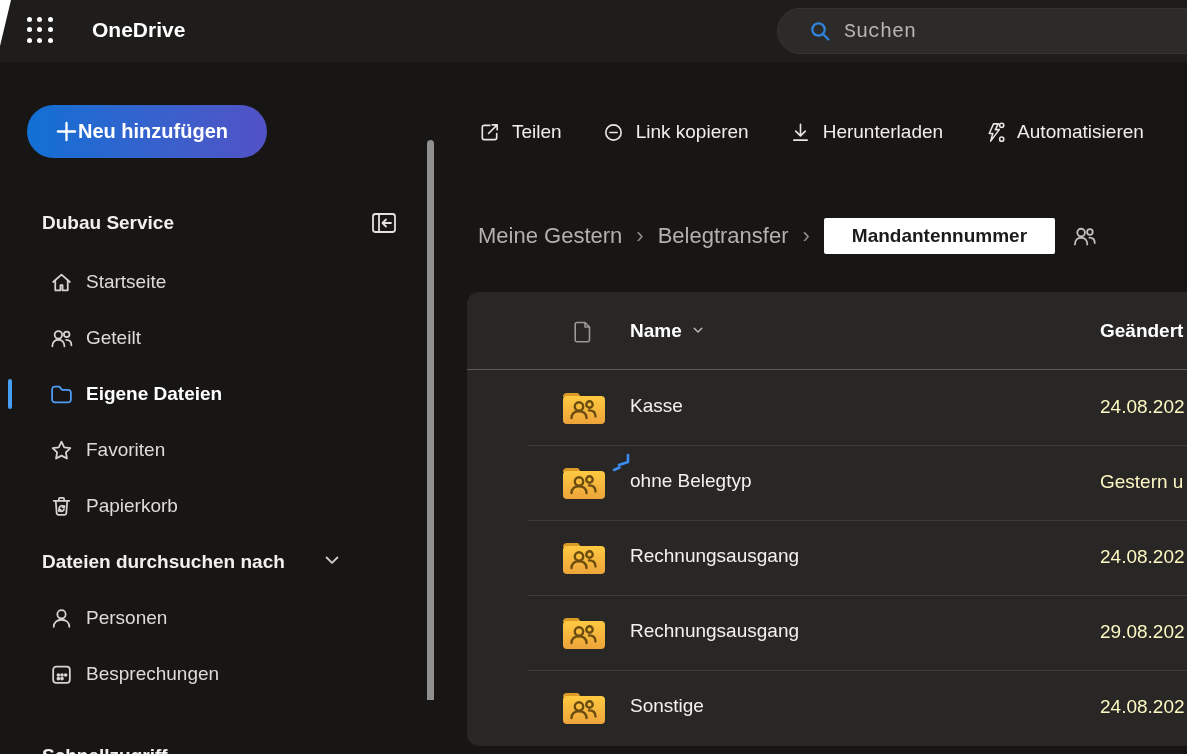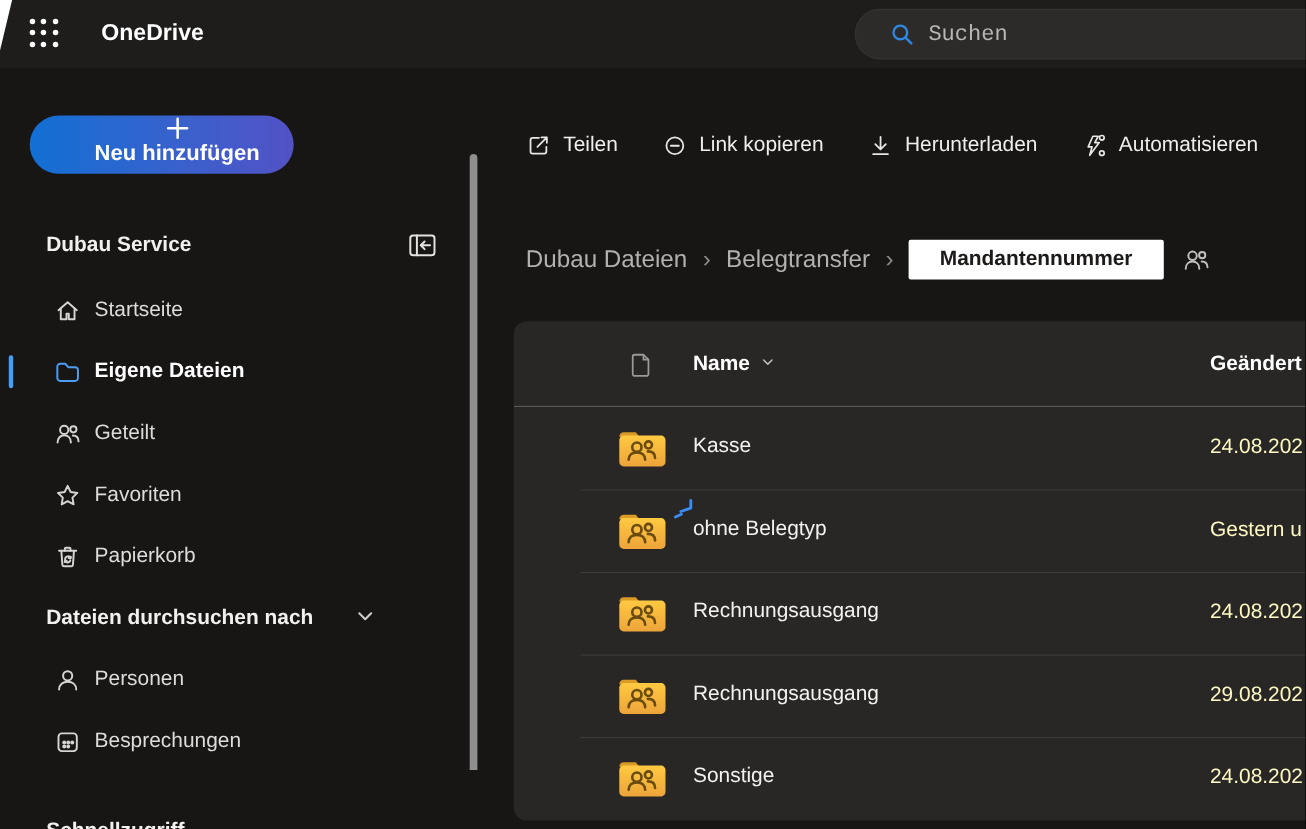--- a/index.html
+++ b/index.html
@@ -22,21 +22,21 @@
     background:#2d2b2a; border:1px solid #353331; border-radius:23px; display:flex; align-items:center; }
   .searchbox svg { margin-left:30px; flex:0 0 auto; }
   .searchbox input { background:transparent; border:none; outline:none; color:#c8c6c3;
     font-size:20px; margin-left:12px; width:300px; font-family:Liberation Mono, monospace; }
   .searchbox input::placeholder { color:#b9b7b4; opacity:1; }
   
   .sidebar { position:absolute; top:62px; left:0; bottom:0; width:436px; overflow:hidden; }
   .new-btn { position:absolute; left:27px; top:43px; width:240px; height:53px; border:none;
     border-radius:27px; display:flex; align-items:center; padding-left:28px;
     background:linear-gradient(90deg,#1270d4 0%,#3b60cc 60%,#5252c5 100%);
-    color:#fff; font-size:20px; font-weight:700; cursor:pointer; font-family:inherit;flex-direction:column; }
+    color:#fff; font-size:20px; font-weight:700; cursor:pointer; font-family:inherit; }
   .lib-row { position:absolute; left:0; top:148px; width:100%; height:32px; }
   .lib-name { position:absolute; left:42px; top:2px; font-size:19px; font-weight:700; color:#f2f0ee; }
   .collapse-btn { position:absolute; right:38px; top:0; width:28px; height:26px; background:none;
     border:none; cursor:pointer; color:#e4e2df; }
   .nav { position:absolute; left:0; top:192px; width:100%; }
   .nav-item { position:relative; height:56px; display:flex; align-items:center; cursor:pointer; }
   .nav-item .nicon { position:absolute; left:48px; width:26px; height:26px; color:#d6d4d1;
     display:flex; align-items:center; justify-content:center; }
   .nav-item .nlabel { position:absolute; left:86px; font-size:19px; color:#dedcd9; }
   .nav-item.selected .nlabel { color:#ffffff; font-weight:700; }
@@ -147,39 +147,39 @@
     <div class="nav">
       <div class="nav-item">
         <span class="nicon">
           <svg width="25" height="25" viewBox="0 0 24 24" fill="none" stroke="currentColor" stroke-width="1.7" stroke-linecap="round" stroke-linejoin="round">
             <path d="M4 11.5 L12 4.5 L20 11.5"></path>
               <path d="M6 10 v9.5 h5 v-5 h2 v5 h5 V10"></path>
           </svg>
         </span>
         <span class="nlabel">Startseite</span>
       </div>
-      <div class="nav-item selected">
-        <span class="sel-bar"></span>
-        <span class="nicon">
-          <svg width="25" height="25" viewBox="0 0 24 24" fill="none" stroke="currentColor" stroke-width="1.7" stroke-linecap="round" stroke-linejoin="round">
-            <path d="M3 7 a2.5 2.5 0 0 1 2.5-2.5 h4.5 l2.5 3 h6 A2.5 2.5 0 0 1 21 10 v7 a2.5 2.5 0 0 1-2.5 2.5 h-13 A2.5 2.5 0 0 1 3 17 z"></path>
-          </svg>
-        </span>
-        <span class="nlabel">Eigene Dateien</span>
-      </div>
       <div class="nav-item">
         <span class="nicon">
           <svg width="25" height="25" viewBox="0 0 24 24" fill="none" stroke="currentColor" stroke-width="1.7" stroke-linecap="round">
             <circle cx="9" cy="8.5" r="3.6"></circle>
               <path d="M3.2 19.5 c0-4 2.6-6.3 5.8-6.3 s5.8 2.3 5.8 6.3"></path>
             <circle cx="17" cy="8" r="2.7"></circle>
               <path d="M16.5 13.4 c3.2 0 5 2 5 5.1"></path>
           </svg>
         </span>
         <span class="nlabel">Geteilt</span>
+      </div>
+      <div class="nav-item selected">
+        <span class="sel-bar"></span>
+        <span class="nicon">
+          <svg width="25" height="25" viewBox="0 0 24 24" fill="none" stroke="currentColor" stroke-width="1.7" stroke-linecap="round" stroke-linejoin="round">
+            <path d="M3 7 a2.5 2.5 0 0 1 2.5-2.5 h4.5 l2.5 3 h6 A2.5 2.5 0 0 1 21 10 v7 a2.5 2.5 0 0 1-2.5 2.5 h-13 A2.5 2.5 0 0 1 3 17 z"></path>
+          </svg>
+        </span>
+        <span class="nlabel">Eigene Dateien</span>
       </div>
       <div class="nav-item">
         <span class="nicon">
           <svg width="25" height="25" viewBox="0 0 24 24" fill="none" stroke="currentColor" stroke-width="1.7" stroke-linejoin="round">
             <path d="M12 3.5 l2.6 5.4 5.9 .8 -4.3 4.1 1 5.9 L12 16.9 6.8 19.7 l1-5.9 L3.5 9.7 l5.9-.8 z"></path>
           </svg>
         </span>
         <span class="nlabel">Favoriten</span>
       </div>
       <div class="nav-item">
@@ -261,21 +261,21 @@
         <svg width="23" height="23" viewBox="0 0 24 24" fill="none" stroke="currentColor" stroke-width="1.6" stroke-linecap="round" stroke-linejoin="round">
           <path d="M11 3 H16 l-3.2 6 H17 L8 21 l2.2-8 H6.5 z"></path>
           <circle cx="19.5" cy="4.5" r="2.2"></circle>
             <circle cx="19.5" cy="19" r="2.2"></circle>
         </svg>
         <span class="tlabel">Automatisieren</span>
       </div>
     </div>
 
     <div class="breadcrumb">
-      <span class="crumb">Dubau Dateien</span>
+      <span class="crumb">Meine Gestern</span>
       <span class="crumb-sep">›</span>
       <span class="crumb">Belegtransfer</span>
       <span class="crumb-sep">›</span>
       <span class="crumb-current">Mandantennummer</span>
       <span class="crumb-people">
         <svg width="27" height="27" viewBox="0 0 24 24" fill="none" stroke="currentColor" stroke-width="1.6" stroke-linecap="round">
           <circle cx="9" cy="8.5" r="3.4"></circle>
             <path d="M3.5 19 c0-3.8 2.5-5.9 5.5-5.9 s5.5 2.1 5.5 5.9"></path>
           <circle cx="16.8" cy="8" r="2.5"></circle>
             <path d="M16.4 13 c3 0 4.7 1.9 4.7 4.8"></path>

